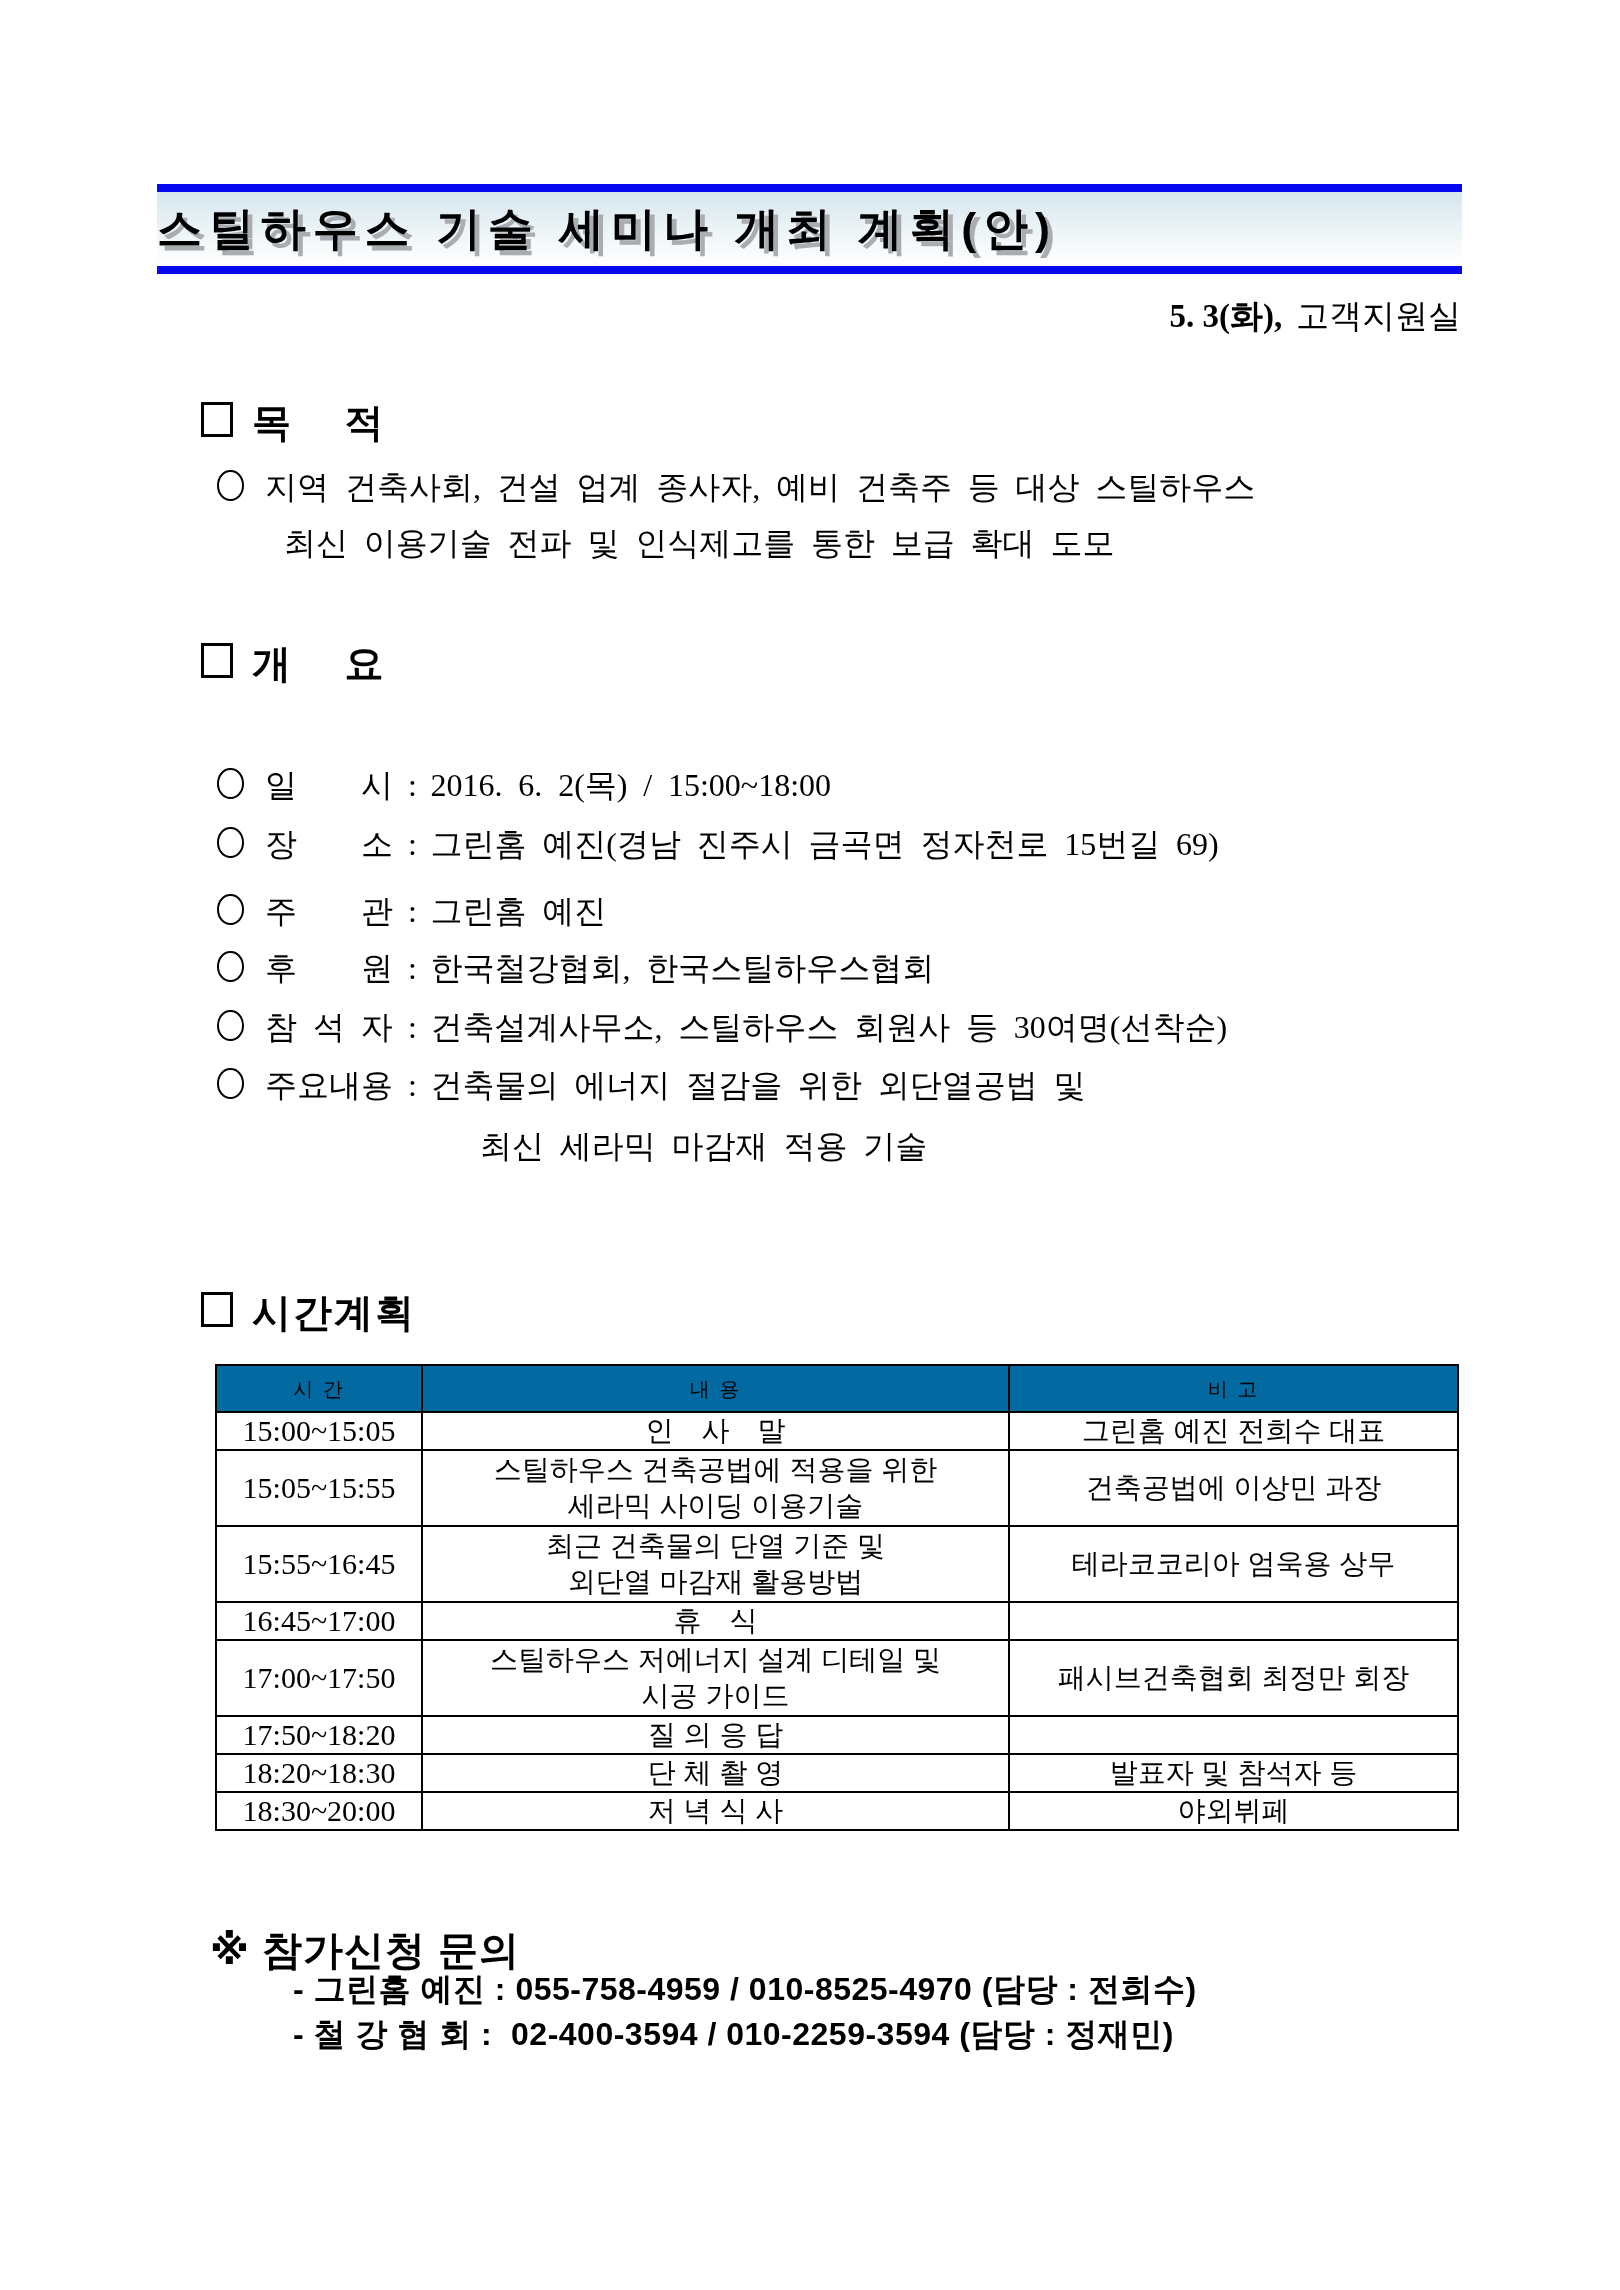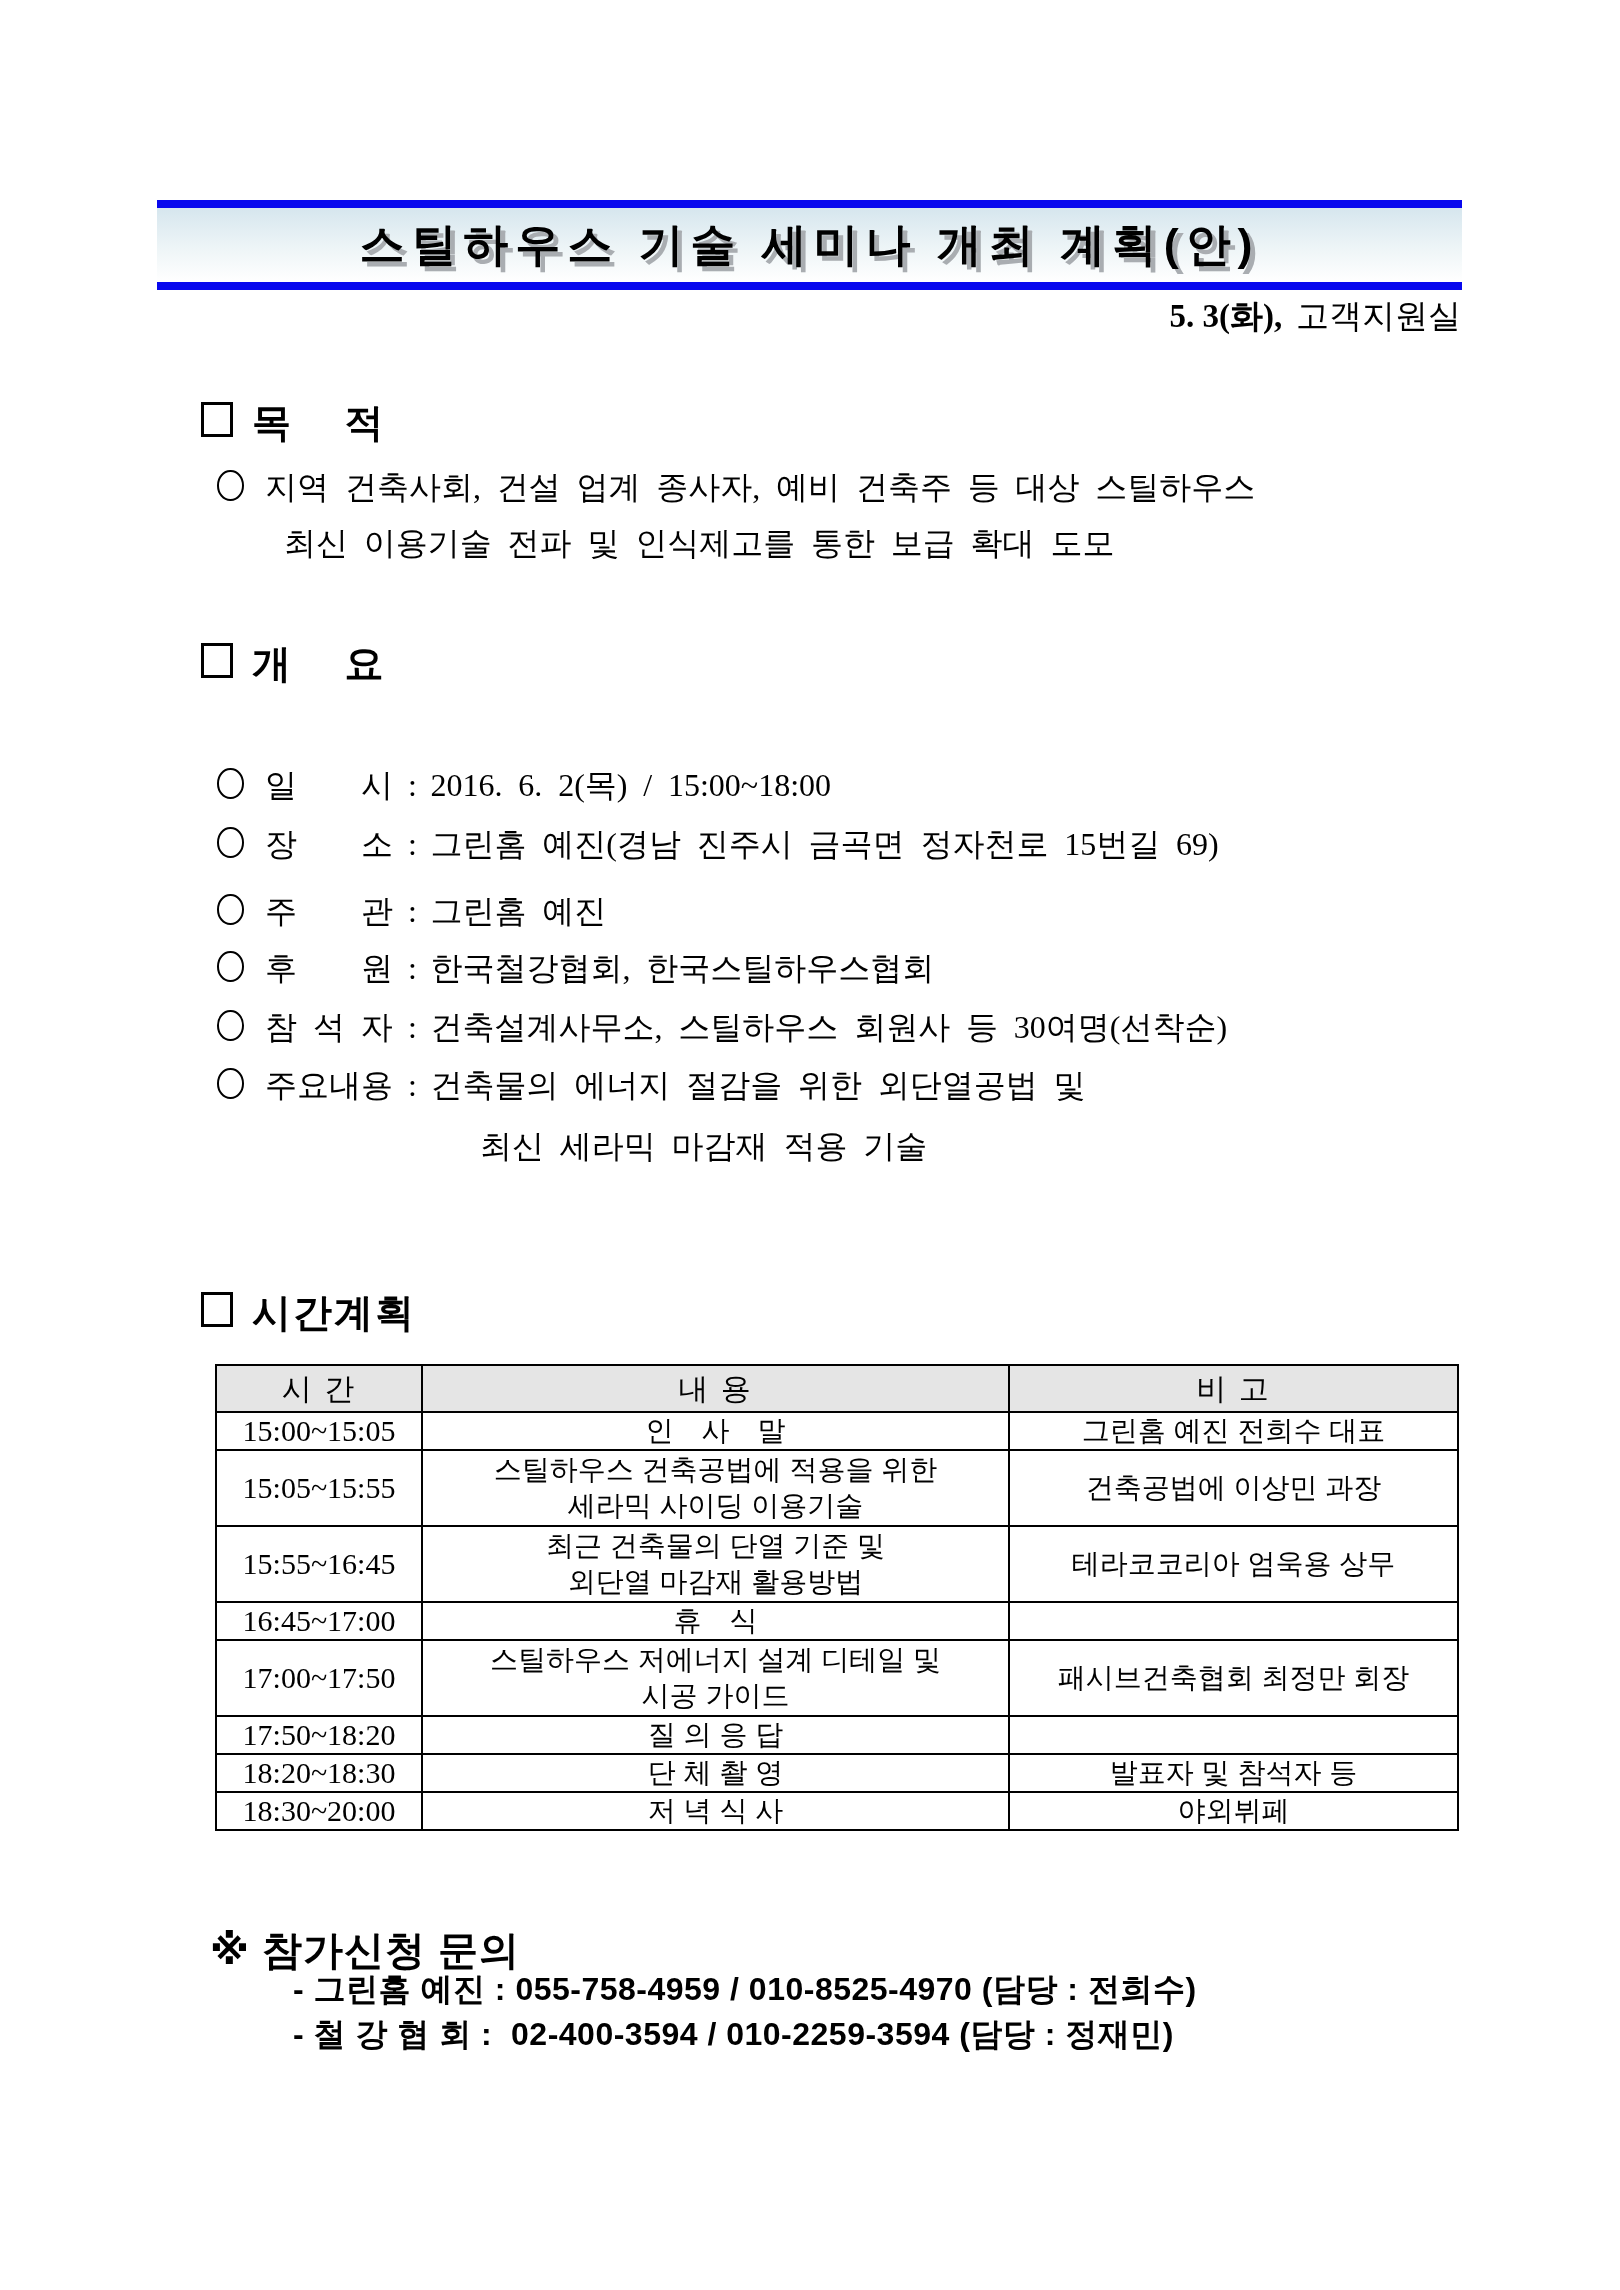--- a/index.html
+++ b/index.html
@@ -4,24 +4,24 @@
 <style>
   html,body { margin:0; padding:0; background:#ffffff; }
   .page {
     position:relative; width:1620px; height:2291px; background:#ffffff;
     font-family:"Liberation Serif","DejaVu Serif",serif; color:#000; overflow:hidden;
   }
   [data-bind] { white-space:pre-wrap; }
 
   
   .banner {
-    position:absolute; left:157px; top:200px; width:1305px;
+    position:absolute; left:157px; top:184px; width:1305px;
     border-top:8.8px solid #0808ee; border-bottom:8.8px solid #0808ee;
     background:linear-gradient(180deg,#d6e6ee 0%, #eef5f7 55%, #ffffff 100%);
-    height:74px; text-align:center;
+    height:74px; text-align:left;
   }
   .banner-title {
     font-family:"Liberation Sans","DejaVu Sans",sans-serif;
     font-weight:bold; font-size:45px; line-height:74px; letter-spacing:6.9px;
     color:#000; text-shadow:4.9px 4.9px 0 #a9adb1;
   }
 
   
   .dateline {
     position:absolute; left:0; top:294px; width:1461px; text-align:right;
@@ -64,21 +64,21 @@
   table.sched-t {
     border-collapse:collapse; table-layout:fixed; width:1242px;
     border:2.9px solid #000;
     font-family:"Liberation Sans","DejaVu Sans",sans-serif; font-size:28px;
   }
   table.sched-t th, table.sched-t td {
     border:2px solid #000; text-align:center; vertical-align:middle;
     padding:0 5.9px; line-height:36px; overflow:hidden;
   }
   table.sched-t th {
-    background:#e5e5e5; font-weight:normal; font-size:30px; height:45px;
+    background:#0369a1; font-weight:normal; font-size:20px; height:45px;
     border-bottom:2.9px solid #000; letter-spacing:2px;
   }
   tr.s { height:30px; }
   tr.d { height:76px; }
   td.time { font-family:"Liberation Serif","DejaVu Serif",serif; font-size:30px; }
 
   
   .contact-title {
     position:absolute; left:210px; top:1923px;
     font-family:"Liberation Sans","DejaVu Sans",sans-serif;

